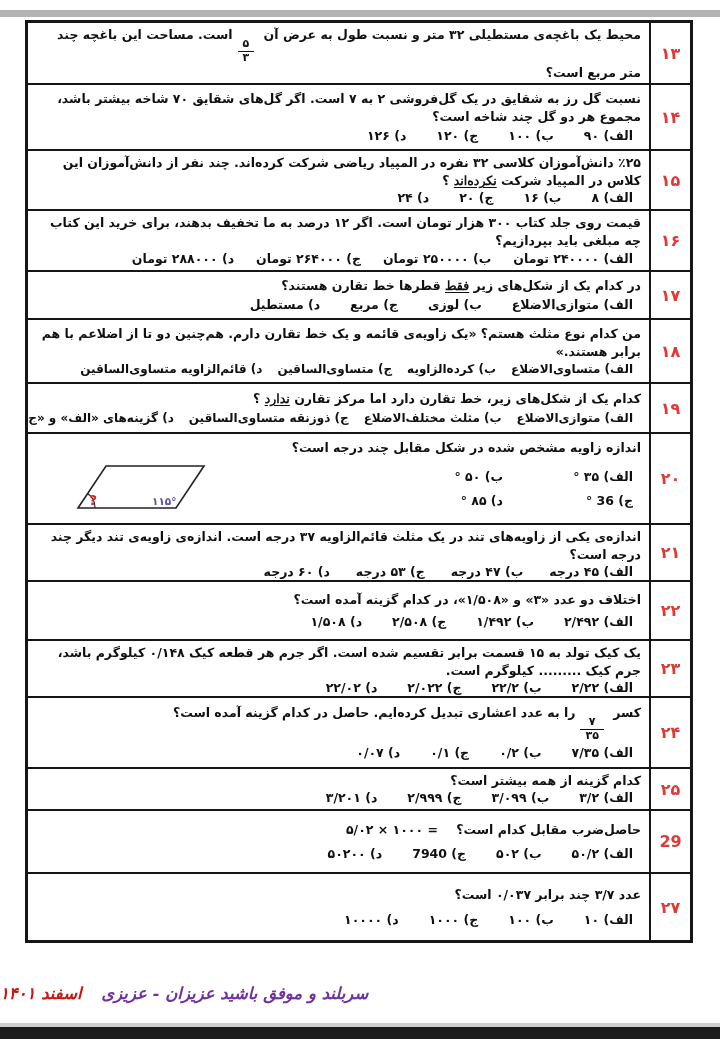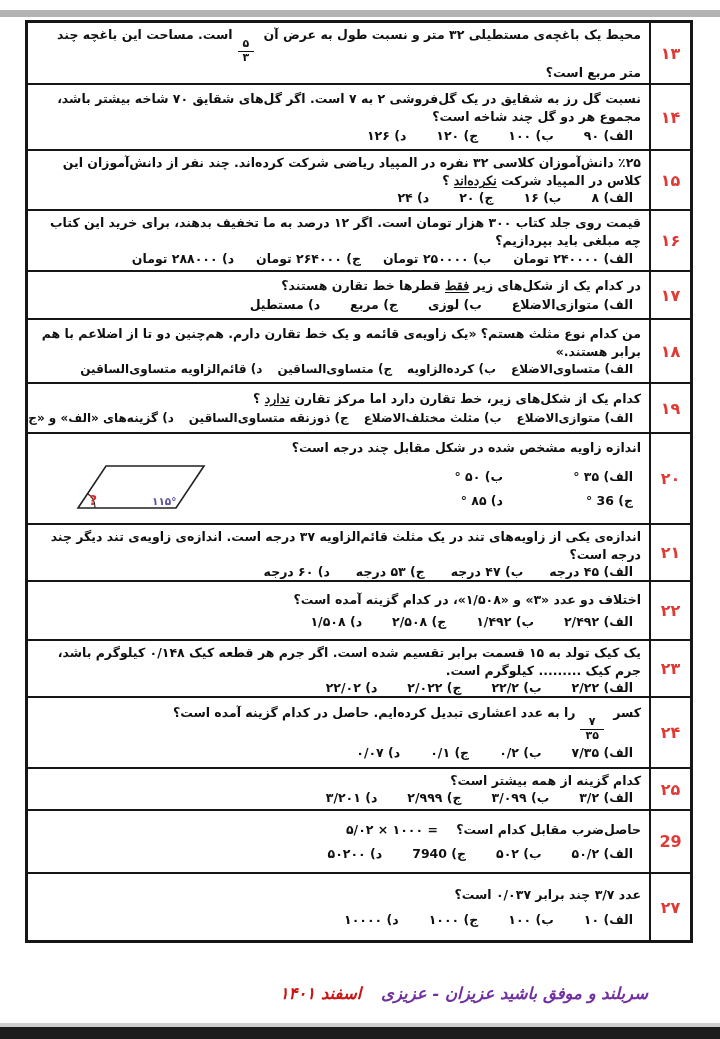--- a/index.html
+++ b/index.html
@@ -70,21 +70,21 @@
   .row:nth-of-type(9) .opts{gap:26px;}
   .figure-body{
     display:flex;flex-direction:row;justify-content:space-between;
     align-items:center;padding-left:30px;
   }
   .opt-grid{
     display:grid;grid-template-columns:84px 70px;column-gap:46px;row-gap:9px;
     padding-right:8px;font-weight:bold;font-size:12.5px;color:#101010;white-space:nowrap;
   }
   .footer-line{
-    position:absolute;left:0;top:984px;width:648px;text-align:right;
+    position:absolute;left:0;top:984px;width:648px;text-align:left;
     direction:rtl;font-weight:bold;font-style:italic;font-size:16.5px;
   }
   .footer-msg{color:#7030a0;}
   .footer-date{color:#cc1512;margin-right:14px;}
 </style>
 </head>
 <body>
 
 <div class="band-top"></div>
 

